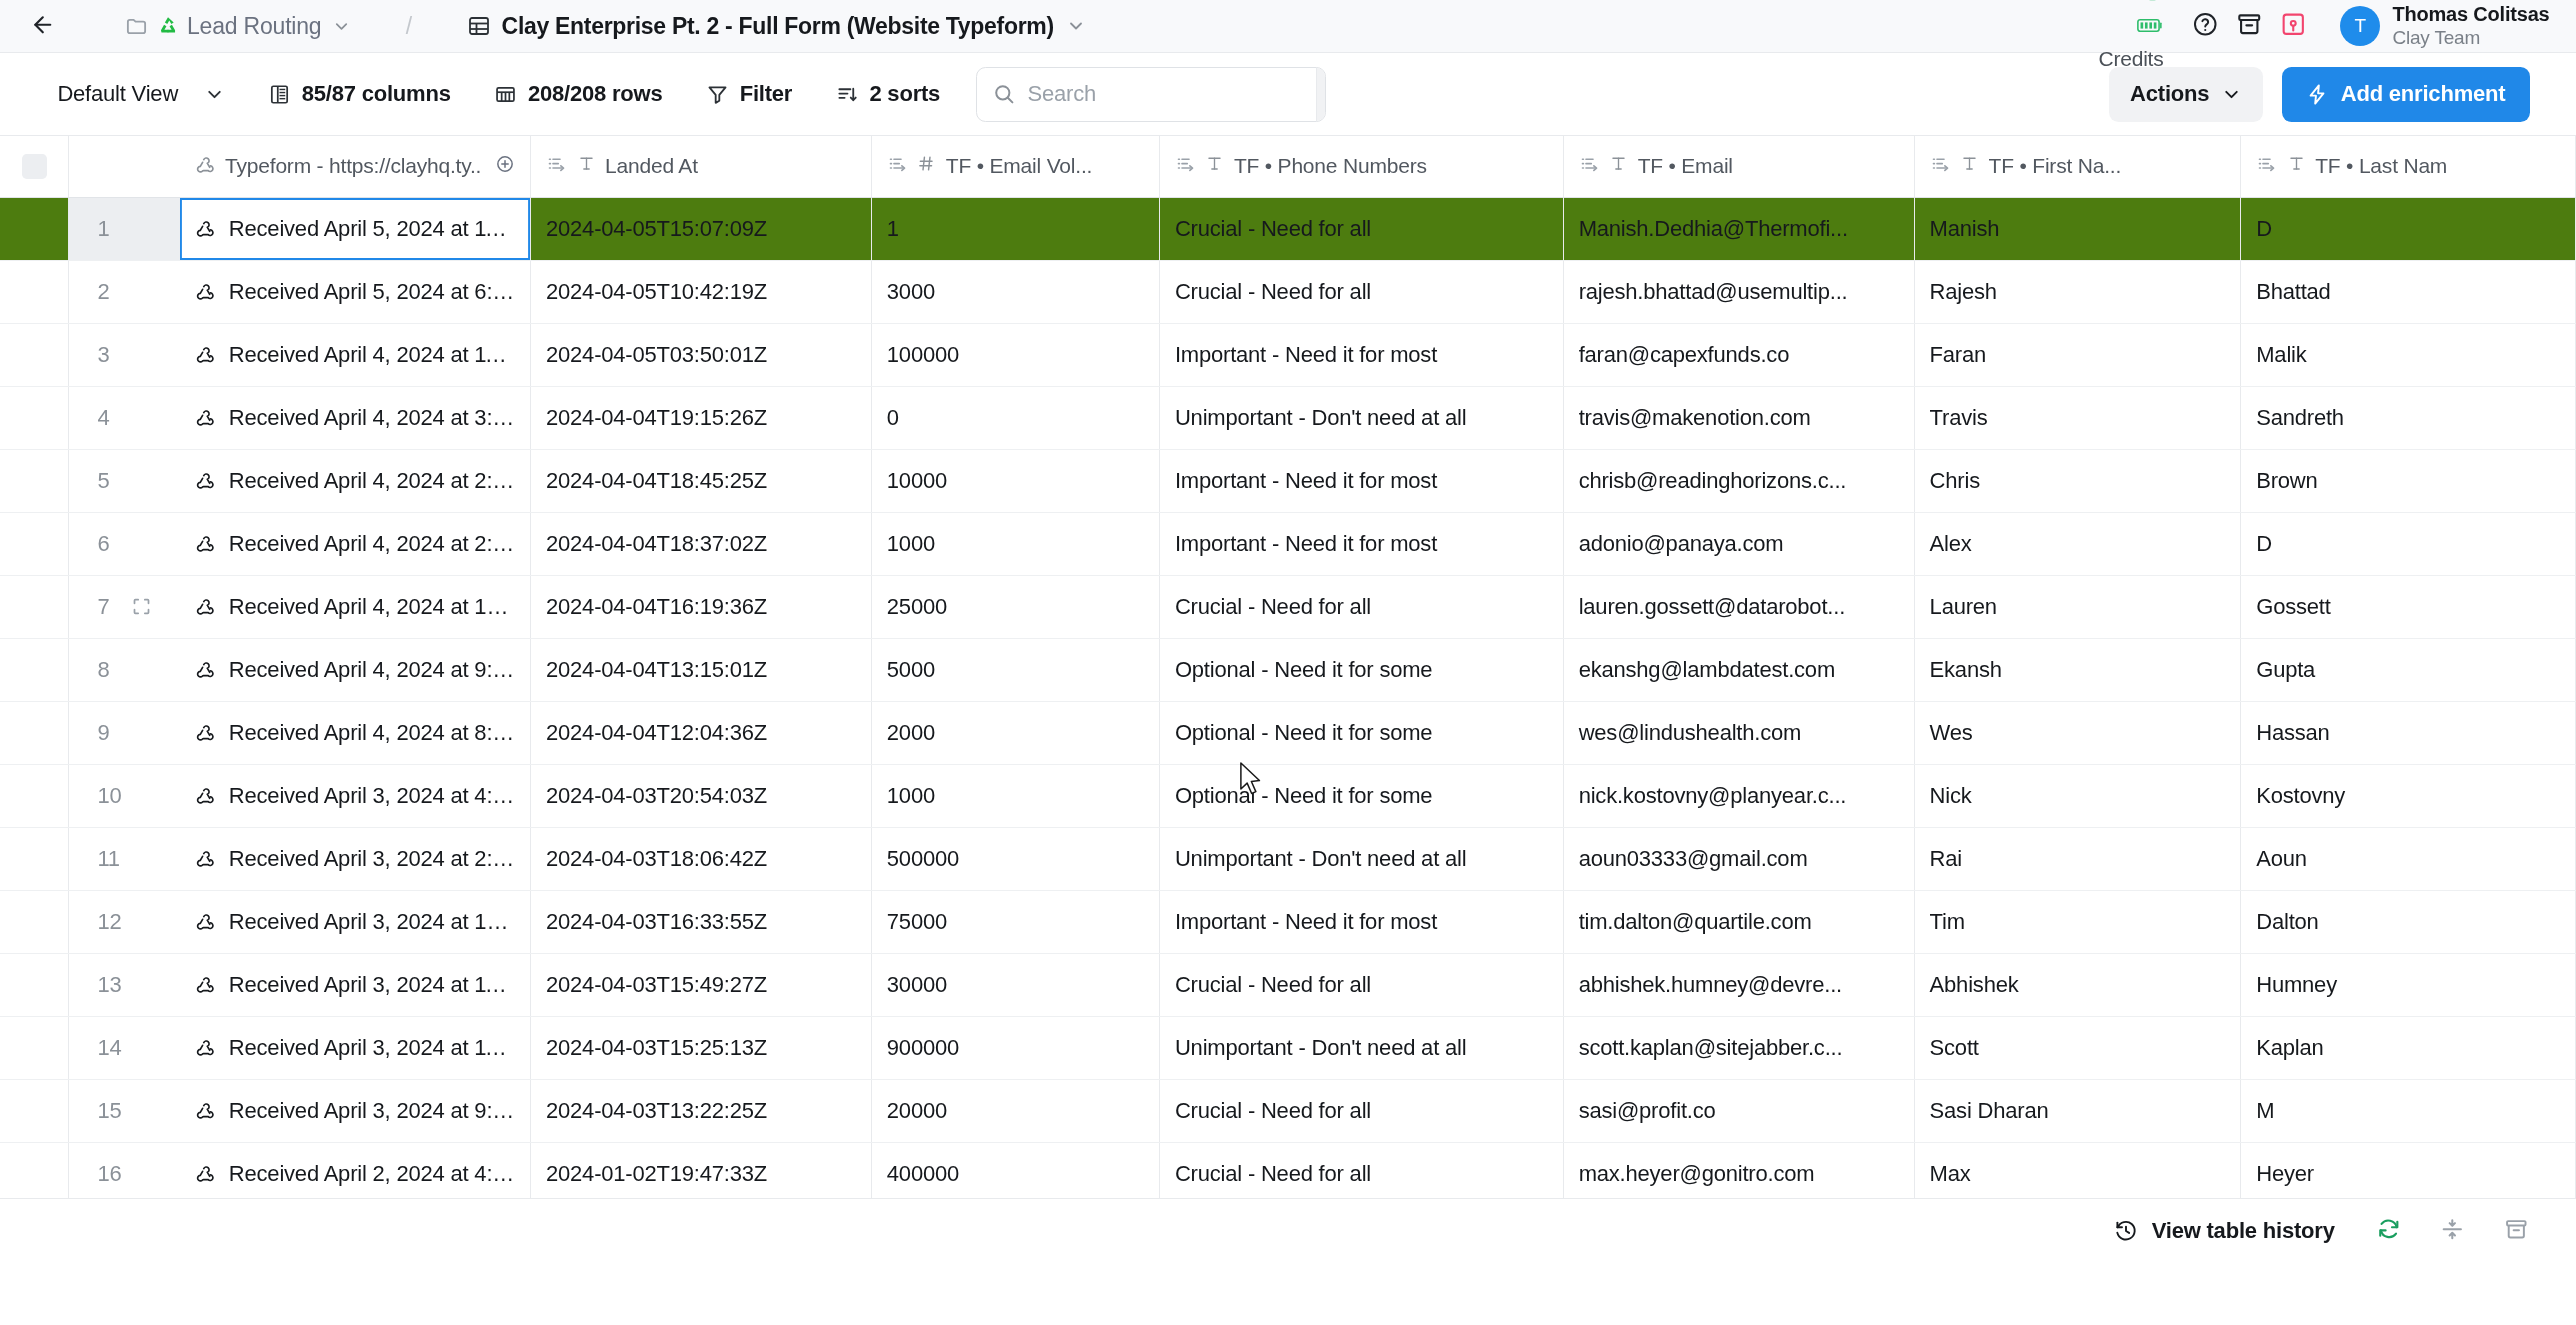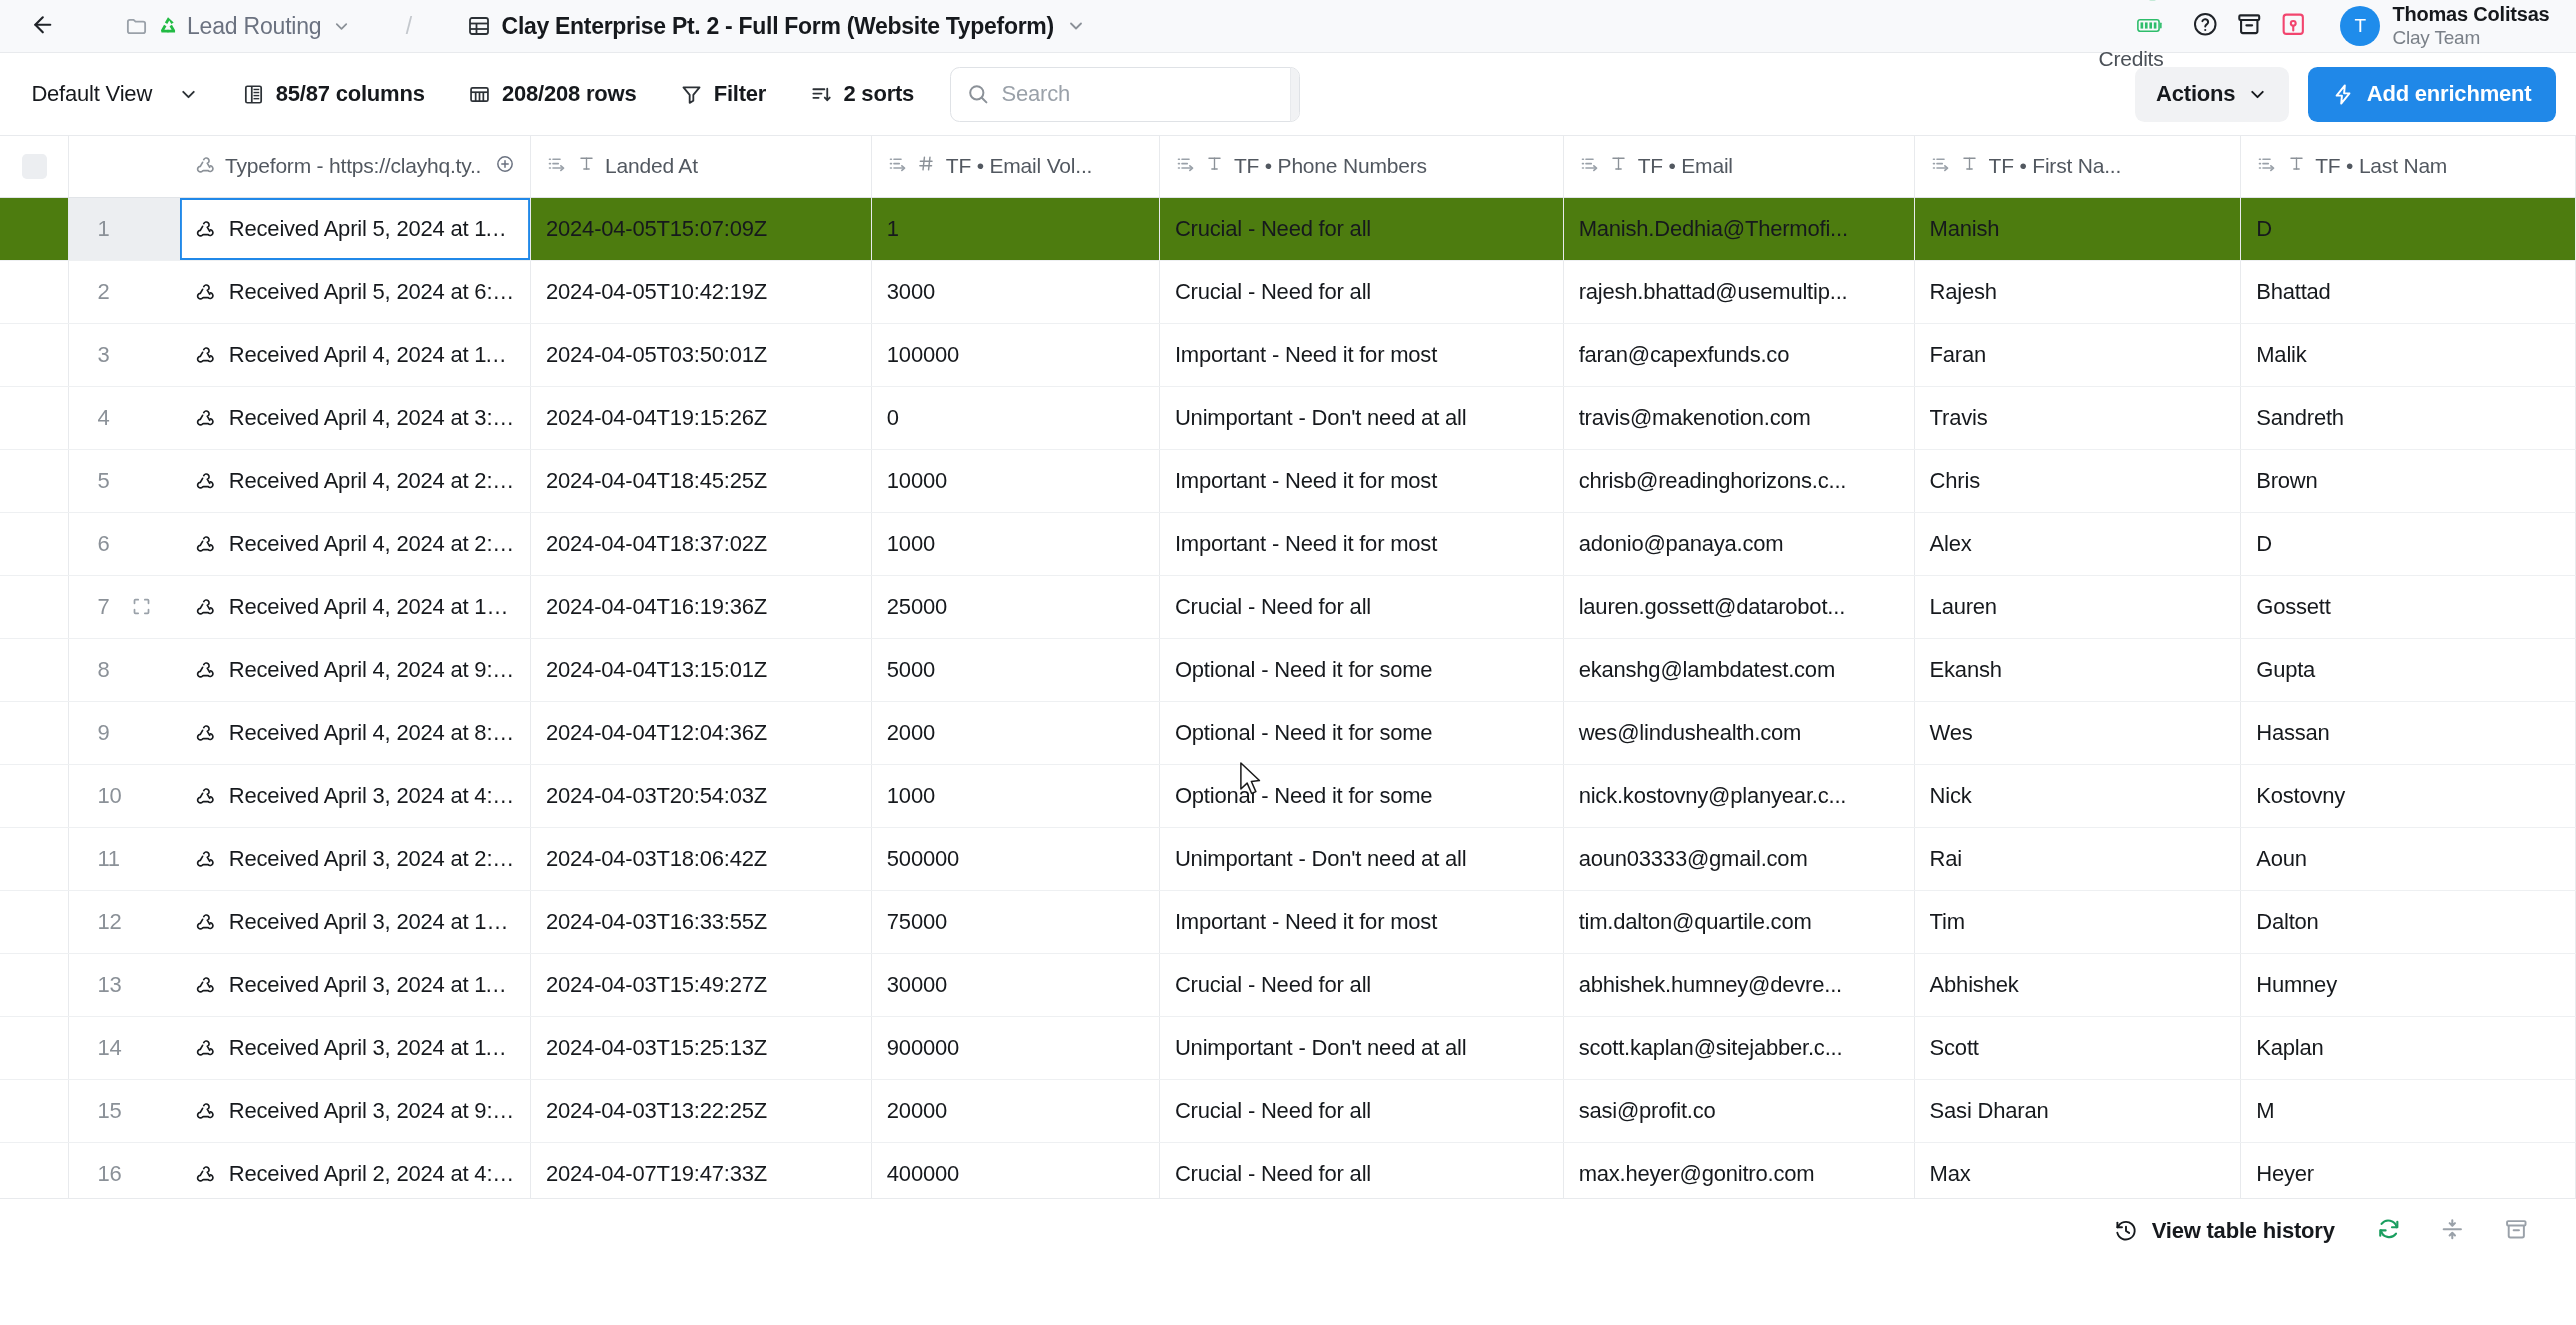--- a/index.html
+++ b/index.html
@@ -70,21 +70,21 @@
     display: flex; align-items: center; justify-content: center;
     font-size: 19px; letter-spacing: -0.2px;
   }
   .user-name { font-size: 20px; font-weight: bold; color: #16191d; letter-spacing: -0.2px; line-height: 1.18; }
   .user-team { font-size: 19px; color: #7a8088; letter-spacing: -0.2px; line-height: 1.18; }
 
   
   .toolbar {
     height: 83px;
     display: flex; align-items: center;
-    padding: 0 20px;
+    padding: 0 46px;
     background: #ffffff;
     border-bottom: 0.9px solid #e8eaed;
   }
   .tb-item {
     display: flex; align-items: center; gap: 10.4px;
     height: 47px; padding: 0 11.4px;
     border-radius: 7.6px; cursor: pointer;
     color: #16191d;
   }
   .tb-text { font-size: 22px; letter-spacing: -0.2px; white-space: nowrap; }
@@ -1038,21 +1038,21 @@
               <span class="src-ico">
                 <svg width="21" height="21" viewBox="0 0 24 24" fill="none" stroke="currentColor" stroke-width="1.9" stroke-linecap="round">
                   <path d="M10 6.4a3.2 3.2 0 1 1 4.2 4.3l2.6 4.6"></path>
                   <path d="M17.6 13.6a3.2 3.2 0 1 1-2.6 5.4H9.6"></path>
                   <path d="M8.6 19.4A3.2 3.2 0 1 1 6 14.1l2.7-4.6"></path>
                 </svg>
               </span>
               <span class="src-text">Received April 2, 2024 at 4:01 ...</span>
             </div>
           </td>
-          <td class="col-landed"><span>2024-04-07T19:47:33Z</span></td>
+          <td class="col-landed"><span>2024-01-02T19:47:33Z</span></td>
           <td class="col-vol num-right"><span>400000</span></td>
           <td class="col-phone"><span>Crucial - Need for all</span></td>
           <td class="col-email"><span>max.heyer@gonitro.com</span></td>
           <td class="col-first"><span>Max</span></td>
           <td class="col-last"><span>Heyer</span></td>
         </tr>
       </tbody>
   </table>
 
   <div class="cursor-arrow">

